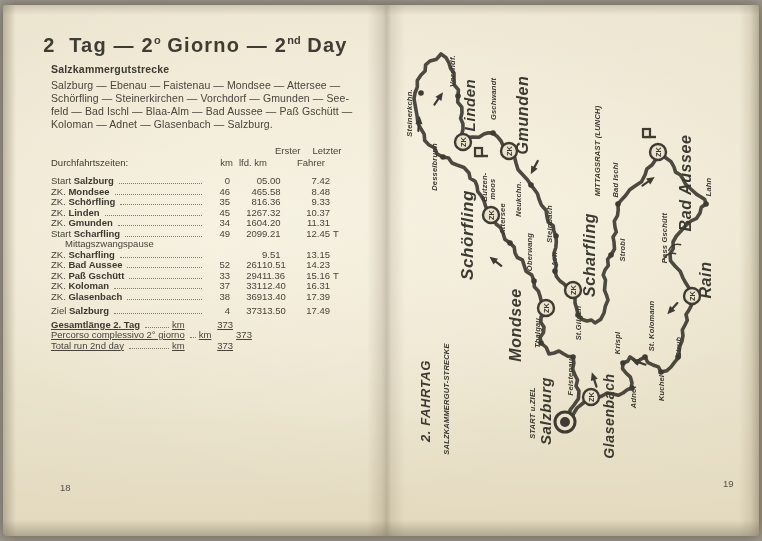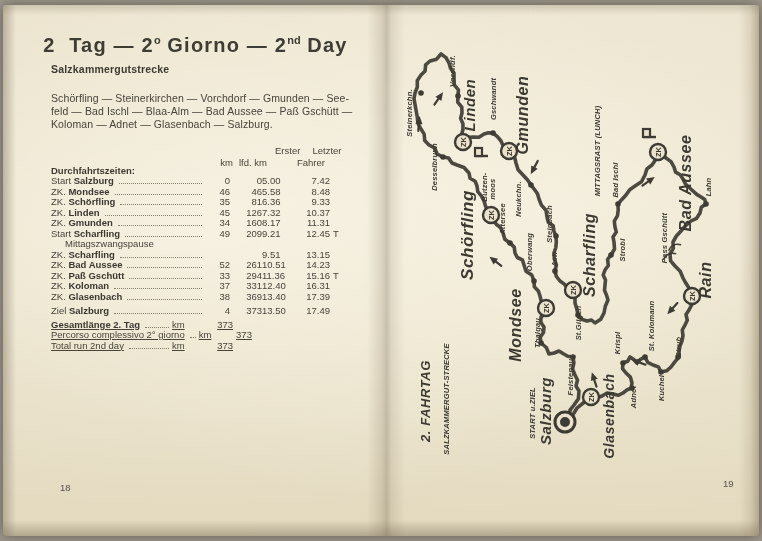--- a/index.html
+++ b/index.html
@@ -39,21 +39,21 @@
     font-size:10.5px;font-weight:700;color:#3c3930;letter-spacing:0.2px;
   }
   .route{
     position:absolute;left:48px;top:74px;width:322px;margin:0;
     font-size:10.5px;line-height:13px;color:#48443a;letter-spacing:0.1px;
   }
 
   .ttable{position:absolute;left:48px;top:138px;width:320px;color:#48443a;font-size:9.5px;}
   .thead{position:relative;height:33px;}
   .thead span{position:absolute;white-space:nowrap;}
-  .h-heading{left:0;top:14px;font-weight:700;color:#3c3930;margin-top:8px;}
+  .h-heading{left:0;top:14px;font-weight:400;color:#3c3930;}
   .h-erster{left:224px;top:2px;width:36px;text-align:left;}
   .h-letzter{left:257px;top:2px;width:38px;text-align:center;}
   .h-km{left:158px;top:14px;width:24px;text-align:right;}
   .h-lfd{left:186px;top:14px;width:32px;text-align:center;}
   .h-fahrer{left:238px;top:14px;width:44px;text-align:center;}
 
   .trow{display:flex;align-items:baseline;height:10.5px;line-height:10.5px;white-space:nowrap;}
   .trow.gap{margin-top:4px;}
   .rp{white-space:pre;}
   .rn{font-weight:700;color:#3b3830;white-space:pre;}
@@ -83,21 +83,21 @@
   .map .zk-t{font-weight:700;font-size:7.5px;font-style:normal;}
 </style>
 </head>
 <body>
 
 <div class="book">
 
   <div class="page page-left">
     <h1 class="title" id="title"><span>2  Tag — 2</span><sup>o</sup><span> Giorno — 2</span><sup>nd</sup><span> Day</span></h1>
     <h2 class="section">Salzkammergutstrecke</h2>
-    <p class="route" id="route"><br><span>Schörfling — Steinerkirchen — Vorchdorf — Gmunden — See-</span><br><span>feld — Bad Ischl — Blaa-Alm — Bad Aussee — Paß Gschütt —</span><br><span>Koloman — Adnet — Glasenbach — Salzburg.</span></p>
+    <p class="route" id="route"><span>Salzburg — Ebenau — Faistenau — Mondsee — Attersee —</span><br><span>Schörfling — Steinerkirchen — Vorchdorf — Gmunden — See-</span><br><span>feld — Bad Ischl — Blaa-Alm — Bad Aussee — Paß Gschütt —</span><br><span>Koloman — Adnet — Glasenbach — Salzburg.</span></p>
 
     <div class="ttable">
       <div class="thead">
         <span class="h-heading">Durchfahrtszeiten:</span>
         <span class="h-erster">Erster</span>
         <span class="h-letzter">Letzter</span>
         <span class="h-km">km</span>
         <span class="h-lfd">lfd. km</span>
         <span class="h-fahrer">Fahrer</span>
       </div>
@@ -145,21 +145,21 @@
             <span class="c-l">10.37</span>
             <span class="c-t"></span>
             <span class="sp"></span>
           </div>
           <div class="trow">
             <span class="rp">ZK. </span>
             <span class="rn">Gmunden</span>
             <span class="lead"></span>
             <span class="c-km">34</span>
             <span class="c-lfd">160</span>
-            <span class="c-e">8.17</span>
+            <span class="c-e">4.20</span>
             <span class="c-l">11.31</span>
             <span class="c-t"></span>
             <span class="sp"></span>
           </div>
           <div class="trow">
             <span class="rp">Start </span>
             <span class="rn">Scharfling</span>
             <span class="lead"></span>
             <span class="c-km">49</span>
             <span class="c-lfd">209</span>

